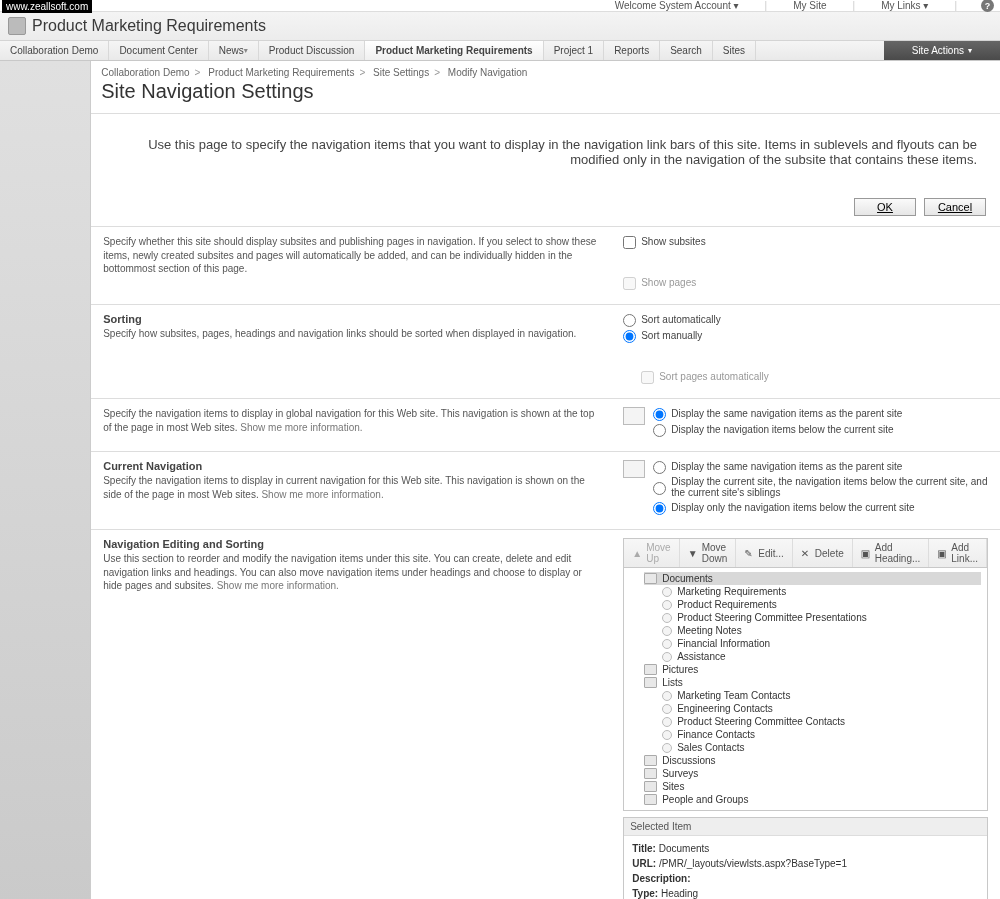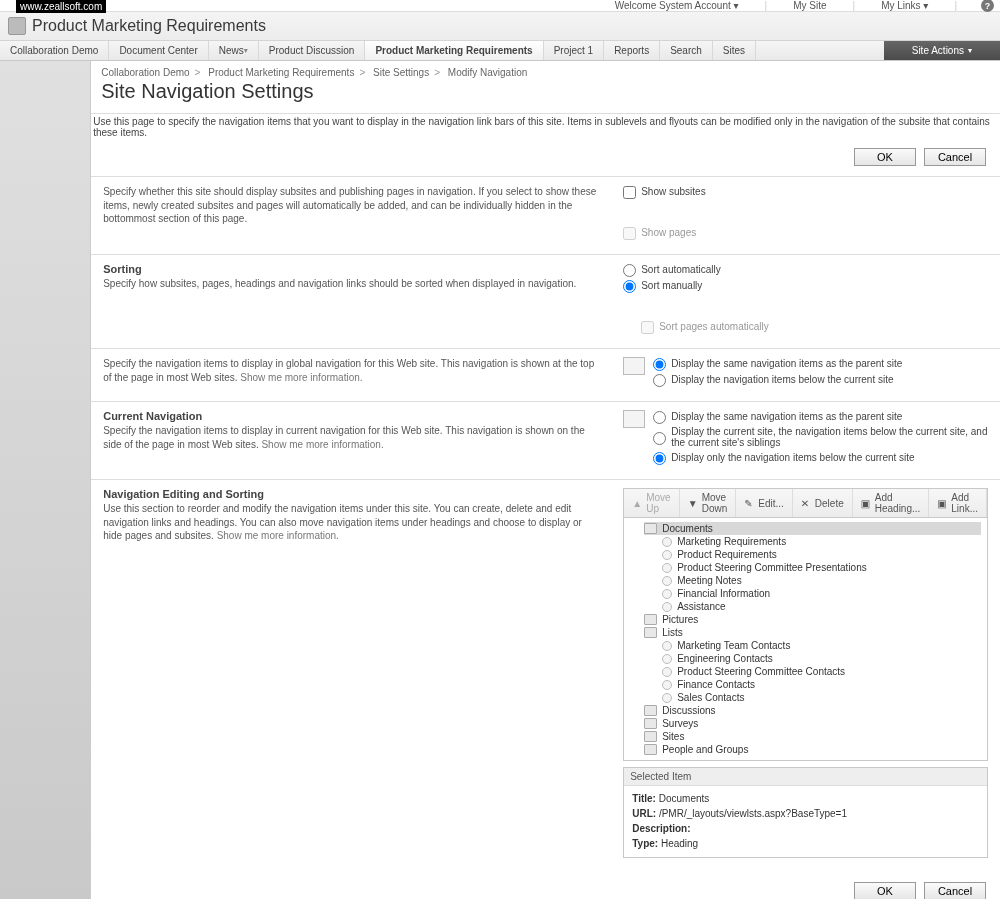--- a/index.html
+++ b/index.html
@@ -1,17 +1,17 @@
 <!DOCTYPE html>
 <html><head>
 <meta charset="utf-8">
 <style>
 * { box-sizing: border-box; margin: 0; padding: 0; }
 body { font-family: Tahoma, Verdana, sans-serif; font-size: 11px; color: #333; background: #e8e8e8; width: 1000px; height: 899px; position: relative; }
-.watermark { position: absolute; top: 0; left: 16px; background: #000; color: #fff; font-size: 10px; padding: 1px 4px; z-index: 100; }
+.watermark { position: absolute; top: 0; left: 2px; background: #000; color: #fff; font-size: 10px; padding: 1px 4px; z-index: 100; }
 .topbar { height: 12px; background: #fff; border-bottom: 1px solid #ddd; display: flex; justify-content: flex-end; align-items: center; padding: 0 6px; font-size: 10px; color: #555; gap: 20px; }
 .topbar .link { color: #555; padding: 0 6px; cursor: pointer; }
 .topbar .sep { color: #ccc; }
 .topbar .help-icon { width: 13px; height: 13px; border-radius: 50%; background: #777; color: #fff; display:inline-flex; align-items:center; justify-content:center; font-size:9px; font-weight:bold; margin-left:4px; cursor:pointer;}
 .titlebar { background: linear-gradient(#f4f4f4,#ececec); border-bottom: 1px solid #d4d4d4; padding: 5px 8px; display:flex; align-items:center;}
 .titlebar .logo { width:18px; height:18px; background:#bbb; border:1px solid #999; margin-right:6px; border-radius:2px; }
 .titlebar h1 { font-size: 16px; font-weight:normal; color:#3a3a3a; }
 .tabbar { background: linear-gradient(#f5f5f5,#e9e9e9); border-bottom:1px solid #c8c8c8; display:flex; align-items:stretch; height:20px; font-size:10px;}
 .tabbar .tab { padding: 3px 10px; border-right:1px solid #d8d8d8; color:#444; cursor:pointer; display:flex; align-items:center;}
 .tabbar .tab.active { background: linear-gradient(#fff,#f0f0f0); font-weight:bold;}
@@ -19,23 +19,23 @@
 .tabbar .spacer { flex:1; }
 .tabbar .site-actions { background: linear-gradient(#666,#4a4a4a); color:#fff; padding:3px 28px; cursor:pointer; display:flex; align-items:center;}
 .tabbar .site-actions::after { content:" ▾"; font-size:8px; margin-left:4px;}
 .content-wrap { display:flex; }
 .left-gutter { width:124px; background: linear-gradient(#e0e0e0,#c8c8c8); }
 .main { flex:1; background:#fff; border-left:1px solid #ccc; }
 .breadcrumb { padding:6px 10px 0; font-size:10px; color:#666;}
 .breadcrumb .bc { color:#666; cursor:pointer;}
 .breadcrumb .bsep { margin:0 5px; color:#999;}
 .page-title { font-size:20px; font-weight:normal; color:#333; padding:2px 10px 10px;}
-.intro { border-top:1px solid #ddd; padding:2px; font-size:10px; color:#444;}
+.intro { border-top:1px solid #ddd; padding:23px; font-size:13px; color:#444;text-align:right;}
 .btnrow { display:flex; justify-content:flex-end; gap:8px; padding:8px 14px 10px; border-bottom:1px solid #ddd;}
-button.std { min-width:62px; padding:2px 4px; font-size:11px; background:linear-gradient(#fafafa,#e6e6e6); border:1px solid #999; cursor:pointer; }
+button.std { min-width:62px; padding:2px 4px; font-size:11px; background:linear-gradient(#fafafa,#e6e6e6); border:1px solid #999; cursor:pointer;text-decoration:underline; }
 .section { display:flex; border-bottom:1px solid #ddd; }
 .section .lcol { width:520px; padding:8px 12px 12px; }
 .section .lcol h3 { font-size:11px; font-weight:bold; color:#444; margin-bottom:2px;}
 .section .lcol p { font-size:10px; color:#555; line-height:1.35;}
 .section .lcol .more { color:#777; cursor:pointer;}
 .section .rcol { flex:1; padding:8px 12px 12px; }
 .rcol label { font-size:10px; color:#444; display:flex; align-items:center; margin-bottom:3px; gap:5px;}
 .rcol label.disabled { color:#999;margin-top:28px;}
 .rcol .indent { margin-left:18px;}
 .nav-icon { width:22px; height:18px; border:1px solid #bbb; background:#f4f4f4; display:inline-block; vertical-align:top; margin-right:8px; flex-shrink:0;}

